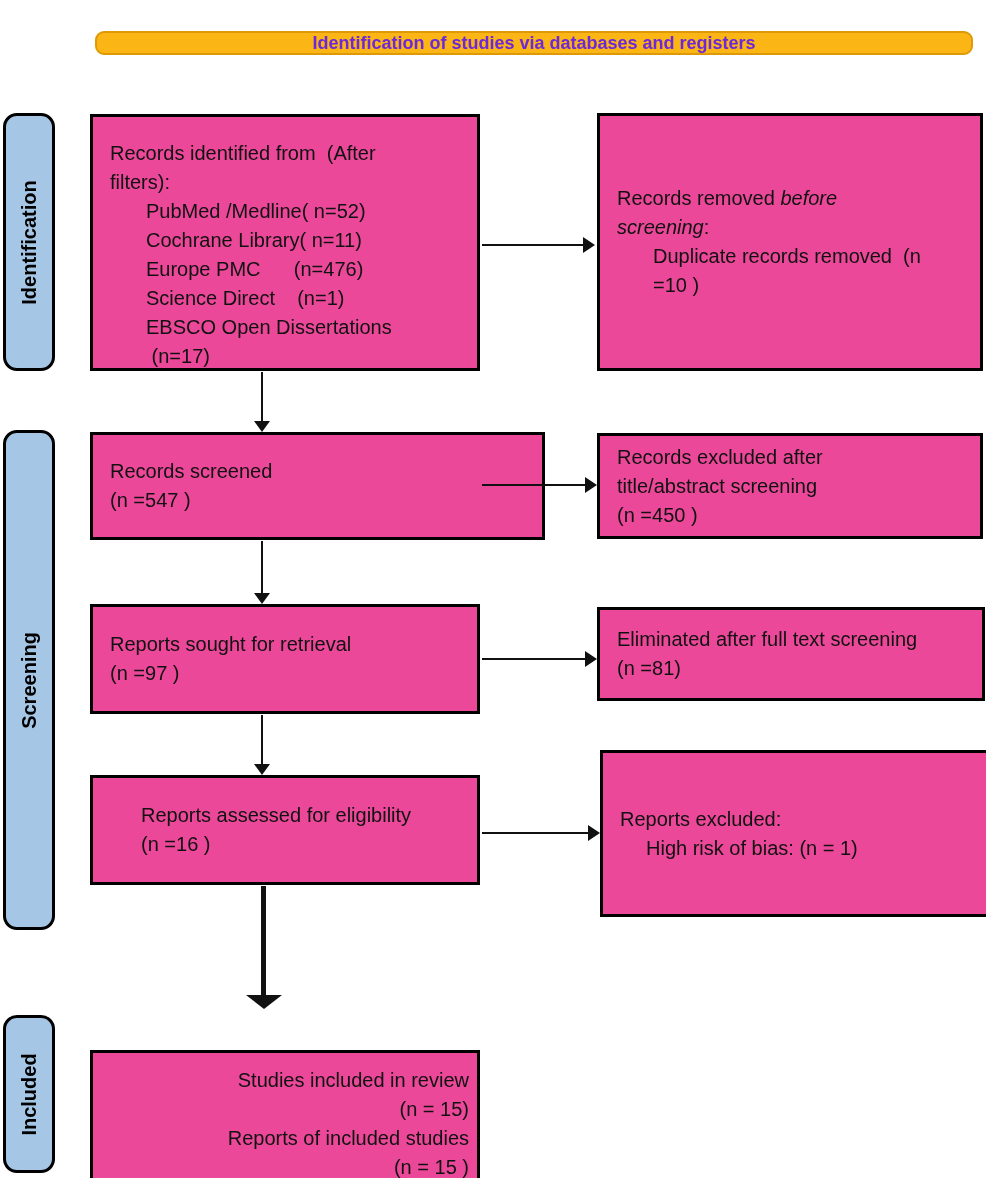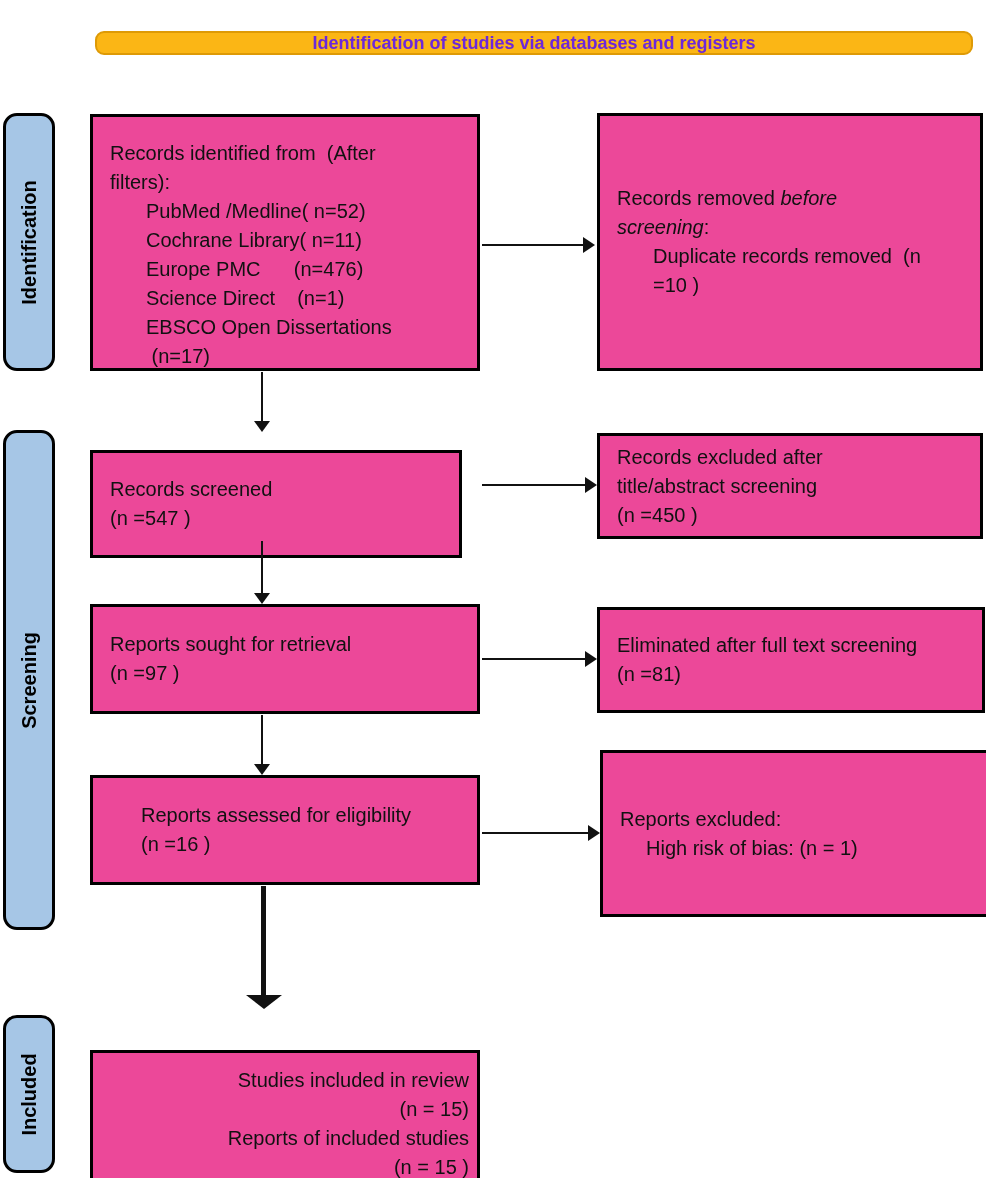--- a/index.html
+++ b/index.html
@@ -32,24 +32,24 @@
     position:absolute; background:#ec4899; border:3px solid #000;
     box-sizing:border-box; font-size:20px; line-height:29px;
     display:flex; flex-direction:column; justify-content:center;
     padding:10px 8px 10px 17px;
   }
   .line { white-space:pre; }
   .indent    { padding-left:36px; }
   .indent-sm { padding-left:26px; }
   #box-identified { left:90px;  top:114px;  width:390px; height:257px; justify-content:flex-start; padding-top:22px; }
   #box-removed    { left:597px; top:113px;  width:386px; height:258px; }
-  #box-screened   { left:90px;  top:450px;  width:372px; height:108px; }
+  #box-screened   { left:90px;  top:432px;  width:455px; height:108px; }
   #box-excluded1  { left:597px; top:433px;  width:386px; height:106px; }
   #box-sought     { left:90px;  top:604px;  width:390px; height:110px; }
-  #box-eliminated { left:597px; top:607px;  width:388px; height:106px; }
+  #box-eliminated { left:597px; top:607px;  width:388px; height:94px; }
   #box-assessed   { left:90px;  top:775px;  width:390px; height:110px;padding-left:48px; }
   #box-excluded2  { left:600px; top:750px;  width:432px; height:167px; }
   #box-included   { left:90px;  top:1050px; width:390px; height:147px;text-align:right; }
   
   .varrow { position:absolute; width:20px; }
   .varrow .shaft { position:absolute; left:9px; top:0; width:2px; height:calc(100% - 10px); background:#111; }
   .varrow .head  { position:absolute; bottom:0; left:2px; width:0; height:0;
                    border-left:8px solid transparent; border-right:8px solid transparent; border-top:11px solid #111; }
   .varrow.thick { width:40px; }
   .varrow.thick .shaft { left:17px; width:5px; height:calc(100% - 13px); }

